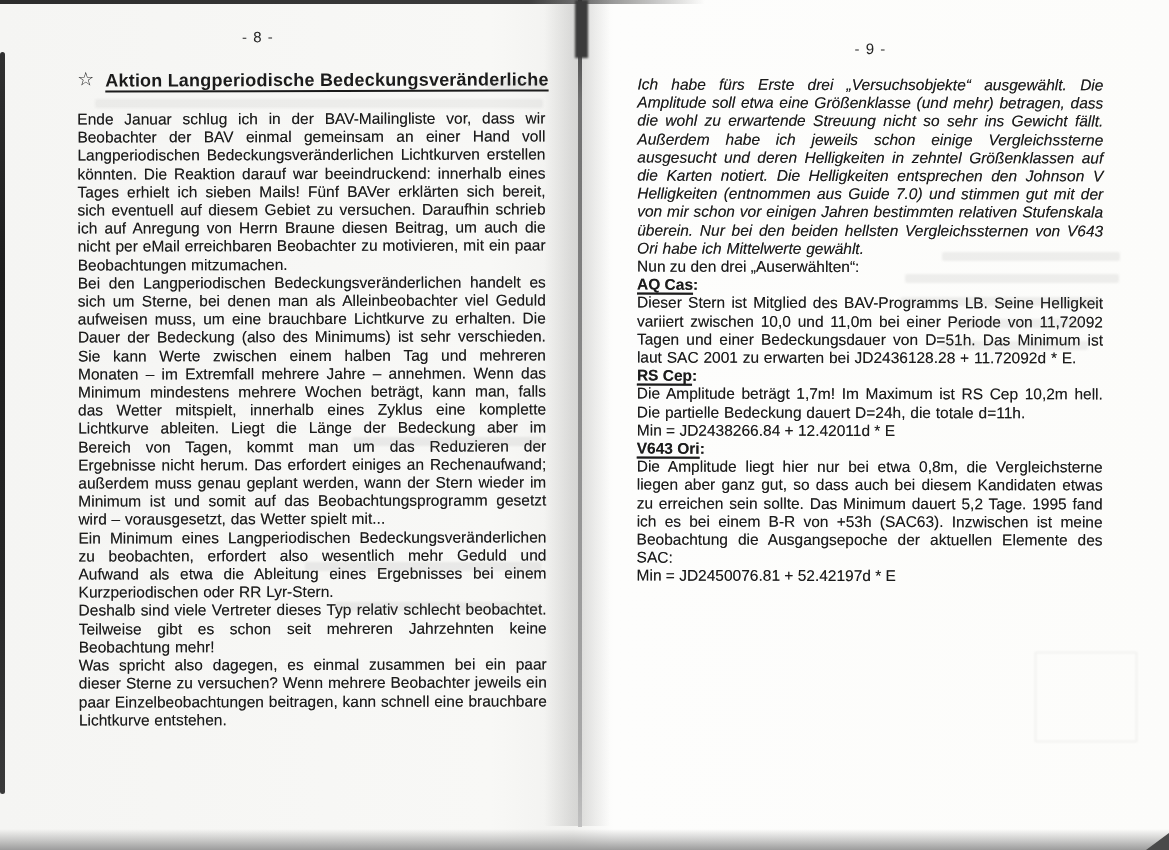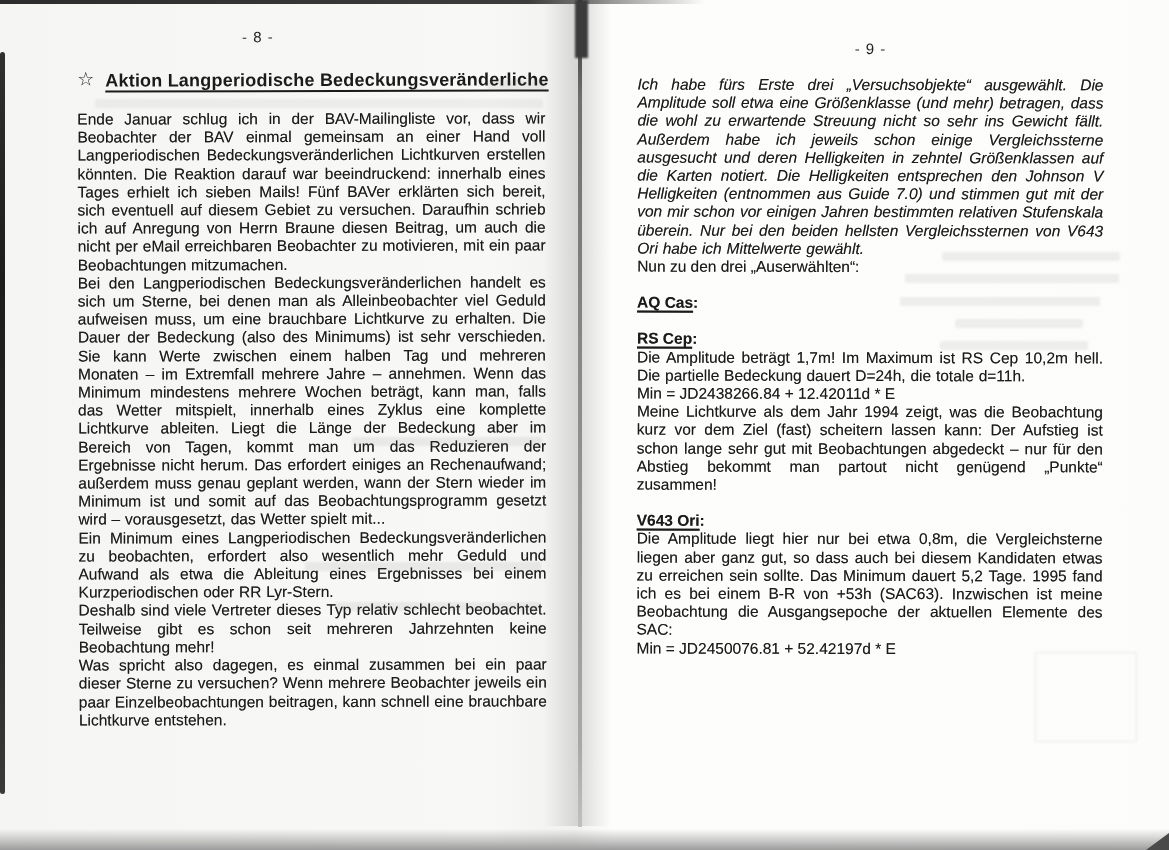--- a/index.html
+++ b/index.html
@@ -25,21 +25,21 @@
   .intro-block{margin-top:19px;font-style:italic;}
   p.jp{
     margin:0;font-size:15.5px;line-height:18.2px;text-align:justify;
     hyphens:none;word-spacing:.5px;text-shadow:0 0 .35px rgba(20,20,20,.55);
   }
   p.line{ 
     margin:0;font-size:15.5px;line-height:18.2px;text-align:left;
     text-shadow:0 0 .35px rgba(20,20,20,.55);
   }
   .lead{margin-top:18px;}
-  .sec{margin-top:18px;}
+  .sec{}
   .sec-head{
     margin:0 0 0 0;font-size:15.5px;line-height:18.2px;font-weight:bold;
     text-shadow:0 0 .35px rgba(20,20,20,.55);
   }
   .sec-head .u{text-decoration:underline;text-decoration-thickness:1.6px;text-underline-offset:2.5px;}
   
   .edge-top{position:absolute;left:0;top:0;width:705px;height:4px;
     background:linear-gradient(to right,#2c2c2c,#3d3d3d 75%,rgba(80,80,80,0));filter:blur(.5px);}
   .edge-left{position:absolute;left:0;top:52px;width:5px;height:742px;border-radius:3px;
     background:linear-gradient(to bottom,#303030,#1d1d1d 30%,#262626 70%,#3a3a3a);filter:blur(.6px);}
@@ -78,27 +78,27 @@
 
   <div class="page page-right">
     <div class="pagenum pagenum-right">- 9 -</div>
     <div class="intro-block">
       <p class="jp">Ich habe fürs Erste drei „Versuchsobjekte“ ausgewählt. Die Amplitude soll etwa eine Größenklasse (und mehr) betragen, dass die wohl zu erwartende Streuung nicht so sehr ins Gewicht fällt. Außerdem habe ich jeweils schon einige Vergleichssterne ausgesucht und deren Helligkeiten in zehntel Größenklassen auf die Karten notiert. Die Helligkeiten entsprechen den Johnson V Helligkeiten (entnommen aus Guide 7.0) und stimmen gut mit der von mir schon vor einigen Jahren bestimmten relativen Stufenskala überein. Nur bei den beiden hellsten Vergleichssternen von V643 Ori habe ich Mittelwerte gewählt.</p>
     </div>
     <p class="line lead">Nun zu den drei „Auserwählten“:</p>
 
     <div class="sec">
       <p class="sec-head"><span class="u">AQ Cas</span><span>:</span></p>
+      <p class="jp">Dieser Stern ist Mitglied des BAV-Programms LB. Seine Helligkeit variiert zwischen 10,0 und 11,0m bei einer Periode von 11,72092 Tagen und einer Bedeckungsdauer von D=51h. Das Minimum ist laut SAC 2001 zu erwarten bei JD2436128.28 + 11.72092d * E.</p>
     </div>
 
     <div class="sec">
       <p class="sec-head"><span class="u">RS Cep</span><span>:</span></p>
       <p class="jp">Die Amplitude beträgt 1,7m! Im Maximum ist RS Cep 10,2m hell. Die partielle Bedeckung dauert D=24h, die totale d=11h.</p>
       <p class="line">Min = JD2438266.84 + 12.42011d * E</p>
-      <p class="jp">Meine Lichtkurve als dem Jahr 1994 zeigt, was die Beobachtung kurz vor dem Ziel (fast) scheitern lassen kann: Der Aufstieg ist schon lange sehr gut mit Beobachtungen abgedeckt – nur für den Abstieg bekommt man partout nicht genügend „Punkte“ zusammen!</p>
     </div>
 
     <div class="sec">
       <p class="sec-head"><span class="u">V643 Ori</span><span>:</span></p>
       <p class="jp">Die Amplitude liegt hier nur bei etwa 0,8m, die Vergleichsterne liegen aber ganz gut, so dass auch bei diesem Kandidaten etwas zu erreichen sein sollte. Das Minimum dauert 5,2 Tage. 1995 fand ich es bei einem B-R von +53h (SAC63). Inzwischen ist meine Beobachtung die Ausgangsepoche der aktuellen Elemente des SAC:</p>
       <p class="line">Min = JD2450076.81 + 52.42197d * E</p>
     </div>
   </div>
 
   <div class="edge-top"></div>

